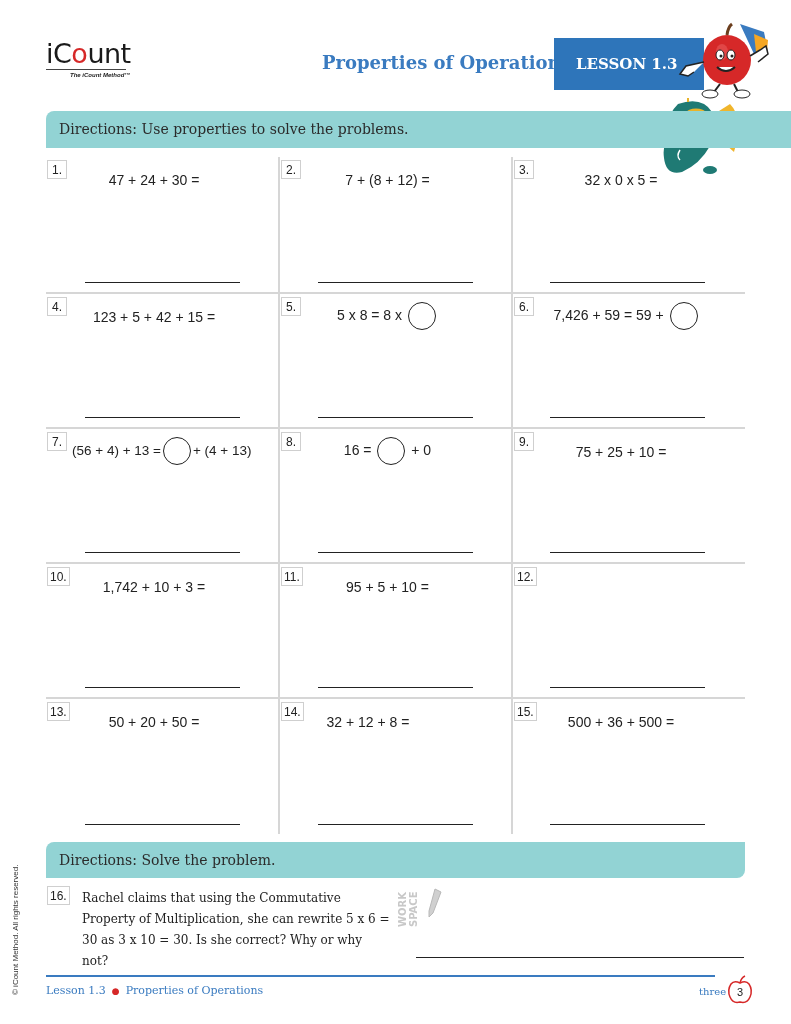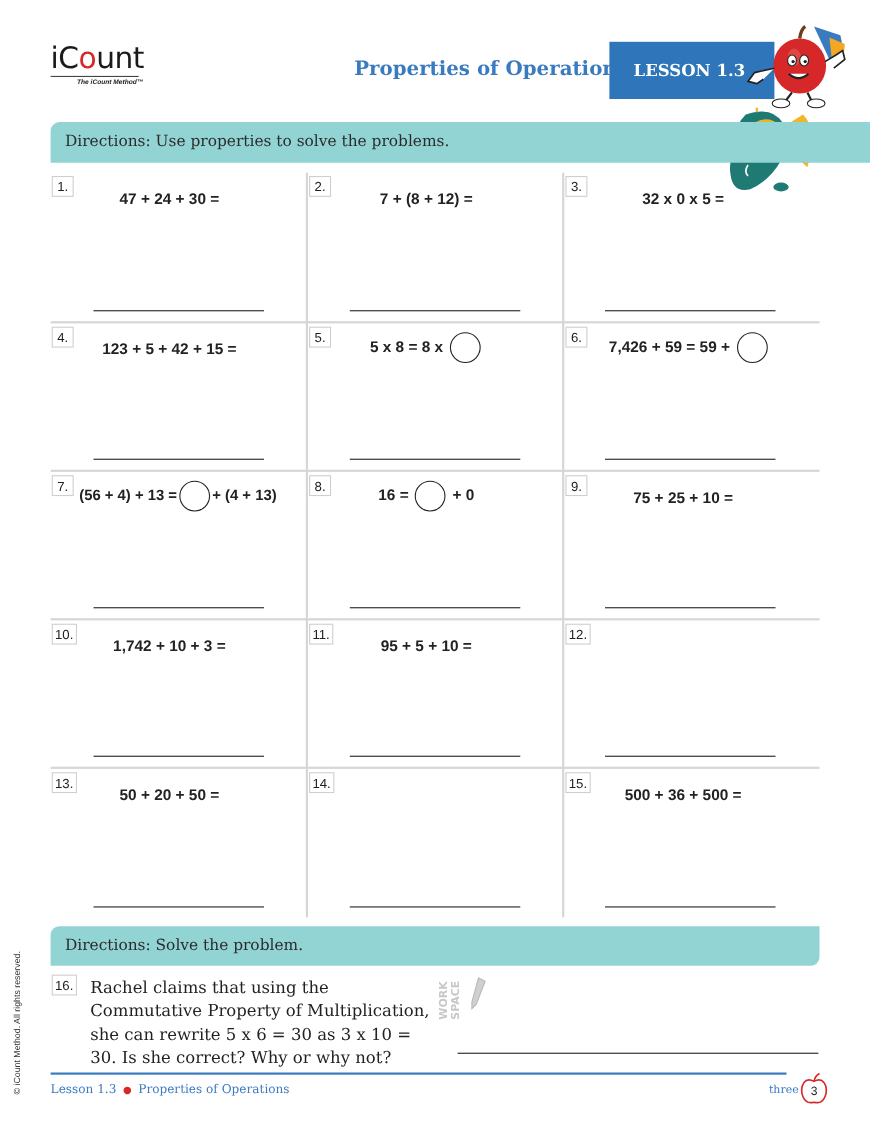--- a/index.html
+++ b/index.html
@@ -12,26 +12,26 @@
   .title{position:absolute;left:322px;top:52px;font-family:"DejaVu Serif",serif;font-weight:bold;font-size:18px;color:#3a7bc0;}
   .lesson{position:absolute;left:554px;top:38px;width:150px;height:52px;background:#2e75ba;color:#fff;font-family:"DejaVu Serif",serif;font-weight:bold;font-size:15px;line-height:52px;padding-left:22px;box-sizing:border-box;}
   .mascot{position:absolute;left:672px;top:22px;}
   .horn{position:absolute;left:660px;top:98px;}
   .banner{position:absolute;left:46px;background:#92d3d4;border-radius:8px 0 8px 0;font-family:"DejaVu Serif",serif;font-size:14px;color:#2b2b2b;padding-left:13px;box-sizing:border-box;}
   .grid{position:absolute;left:46px;top:157px;width:699px;height:677px;}
   .cell{position:absolute;box-sizing:border-box;}
   .vline{position:absolute;width:2px;background:#d6d6d6;}
   .hline{position:absolute;height:2px;background:#d6d6d6;}
   .num{position:absolute;left:1px;top:3px;min-width:20px;height:19px;border:1px solid #cfcfcf;font-size:12px;line-height:19px;text-align:center;background:#fff;padding:0 2px;box-sizing:border-box;}
-  .expr{position:absolute;top:15px;left:0;right:16px;text-align:center;font-size:14px;white-space:nowrap;font-weight:bold;}
+  .expr{position:absolute;top:15px;left:0;right:16px;text-align:center;font-size:14px;white-space:nowrap;}
   .circ{display:inline-block;width:24px;height:24px;border:1.5px solid #222;border-radius:50%;vertical-align:middle;margin:0 2px;box-sizing:border-box;}
   .ans{position:absolute;bottom:9px;height:1px;background:#222;width:155px;}
   .q16{position:absolute;left:46px;top:886px;width:345px;}
   .q16 .num{left:1px;top:0;}
-  .q16-text{position:absolute;left:36px;top:2px;width:310px;font-family:"DejaVu Serif",serif;font-size:15px;line-height:21px;color:#222;}
+  .q16-text{position:absolute;left:36px;top:2px;width:310px;font-family:"DejaVu Serif",serif;font-size:12px;line-height:21px;color:#222;}
   .work{position:absolute;left:395px;top:885px;}
   .work-line{position:absolute;left:416px;top:957px;width:328px;height:1px;background:#222;}
   .footer-rule{position:absolute;left:46px;top:975px;width:669px;height:2px;background:#3a7bc0;}
   .footer-left{position:absolute;left:46px;top:984px;font-family:"DejaVu Serif",serif;font-size:11px;color:#3a7bc0;white-space:nowrap;}
   .footer-left .dot{color:#d62828;margin:0 6px;font-size:9px;}
   .footer-right{position:absolute;left:699px;top:986px;font-size:10px;color:#3a7bc0;font-family:"DejaVu Serif",serif;}
   .page-apple{position:absolute;left:726px;top:975px;}
   .page-num{position:absolute;left:733px;top:986px;width:14px;text-align:center;font-size:11px;color:#222;}
   .copyright{position:absolute;left:11px;top:995px;transform-origin:0 0;transform:rotate(-90deg);font-size:8px;color:#333;white-space:nowrap;}
 </style>
@@ -152,20 +152,21 @@
     <div class="ans" style="left:37px;"></div>
   </div>
 
   <div class="cell" style="left:0;top:542px;width:232px;height:135px;">
     <div class="num">13.</div>
     <div class="expr"><span>50 + 20 + 50 =</span></div>
     <div class="ans" style="left:39px;"></div>
   </div>
   <div class="cell" style="left:234px;top:542px;width:192px;height:135px;">
     <div class="num">14.</div>
+    <div class="expr"><span>32 + 12 + 8 =</span></div>
     <div class="ans" style="left:38px;"></div>
   </div>
   <div class="cell" style="left:467px;top:542px;width:232px;height:135px;">
     <div class="num">15.</div>
     <div class="expr"><span>500 + 36 + 500 =</span></div>
     <div class="ans" style="left:37px;"></div>
   </div>
 </div>
 
 <div class="banner" style="top:842px;width:699px;height:36px;line-height:36px;">

